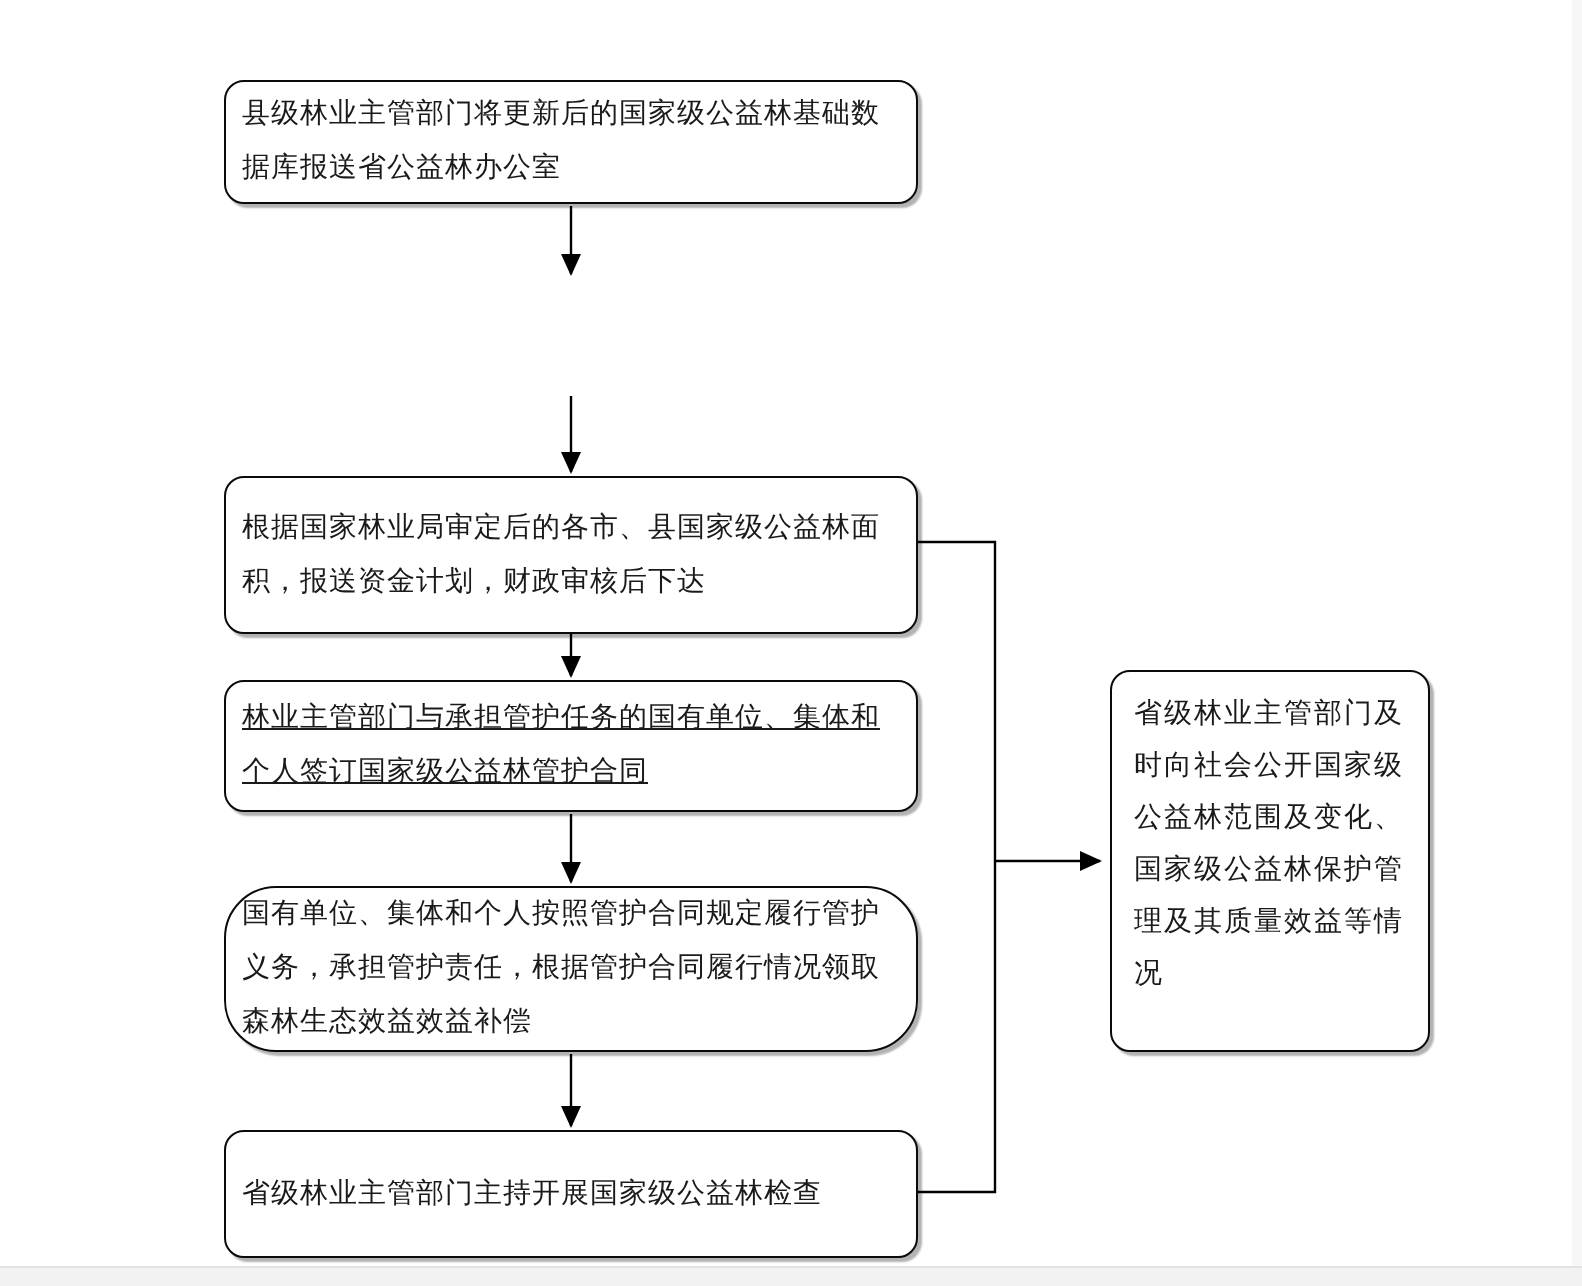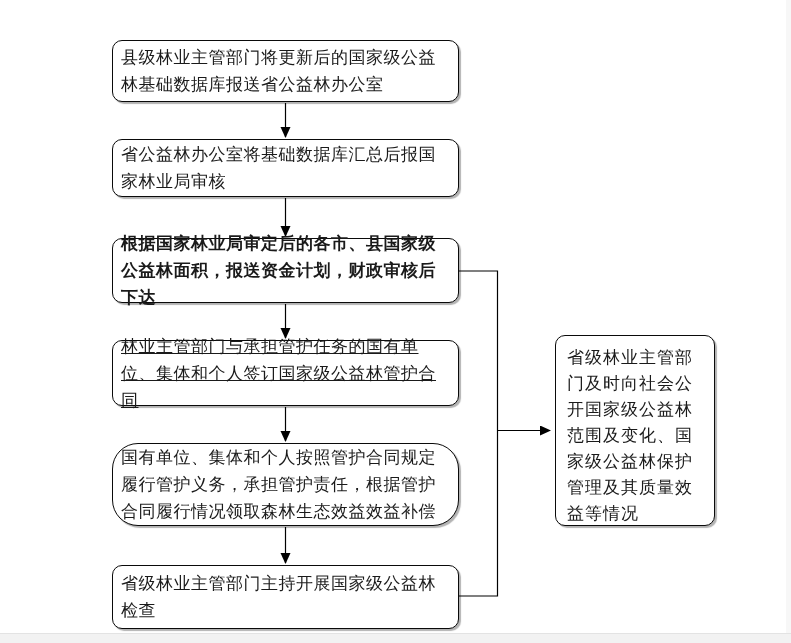--- a/index.html
+++ b/index.html
@@ -22,32 +22,32 @@
     pointer-events: none;
   }
   .fbox {
     position: absolute;
     box-sizing: border-box;
     background: #ffffff;
     border: 1px solid #0a0a0a;
     border-radius: 10px;
     box-shadow: 2px 2px 1px rgba(0,0,0,0.30);
     color: #1a1a1a;
-    font-size: 17px;
+    font-size: 14px;
     line-height: 27px;
     letter-spacing: 0.5px;
     padding: 2px 8px;
     display: flex;
     align-items: center;
     word-break: break-all;
   }
   .fbox span { display: block; }
   .b1 { left: 112px; top: 40px;  width: 347px; height: 62px; }
   .b2 { left: 112px; top: 139px; width: 347px; height: 58px; }
-  .b3 { left: 112px; top: 238px; width: 347px; height: 65px; font-weight: bold; }
+  .b3 { left: 112px; top: 238px; width: 347px; height: 79px; }
   .b4 { left: 112px; top: 340px; width: 347px; height: 66px; text-decoration: underline; }
   .b5 { left: 112px; top: 443px; width: 347px; height: 83px; border-radius: 26px; }
   .b6 { left: 112px; top: 565px; width: 347px; height: 64px; }
   .side {
     left: 555px; top: 335px; width: 160px; height: 191px;
     align-items: flex-start;
     padding: 8px 10px 2px 11px;
     line-height: 26px;
     letter-spacing: 1px;
     justify-content: flex-end;
@@ -86,23 +86,20 @@
     <line x1="285.5" y1="527" x2="285.5" y2="563" stroke="#000" stroke-width="1.2" marker-end="url(#arrowhead)"></line>
 
     <path d="M459,271 L497.5,271 L497.5,596 L459,596" fill="none" stroke="#000" stroke-width="1.2"></path>
     <line x1="497.5" y1="430.5" x2="550" y2="430.5" stroke="#000" stroke-width="1.2" marker-end="url(#arrowhead)"></line>
   </svg>
 
   <div class="fbox b1">
     <span>县级林业主管部门将更新后的国家级公益林基础数据库报送省公益林办公室</span>
   </div>
 
-  <div class="fbox b2">
-    <span>省公益林办公室将基础数据库汇总后报国家林业局审核</span>
-  </div>
 
   <div class="fbox b3">
     <span>根据国家林业局审定后的各市、县国家级公益林面积，报送资金计划，财政审核后下达</span>
   </div>
 
   <div class="fbox b4">
     <span>林业主管部门与承担管护任务的国有单位、集体和个人签订国家级公益林管护合同</span>
   </div>
 
   <div class="fbox b5">

